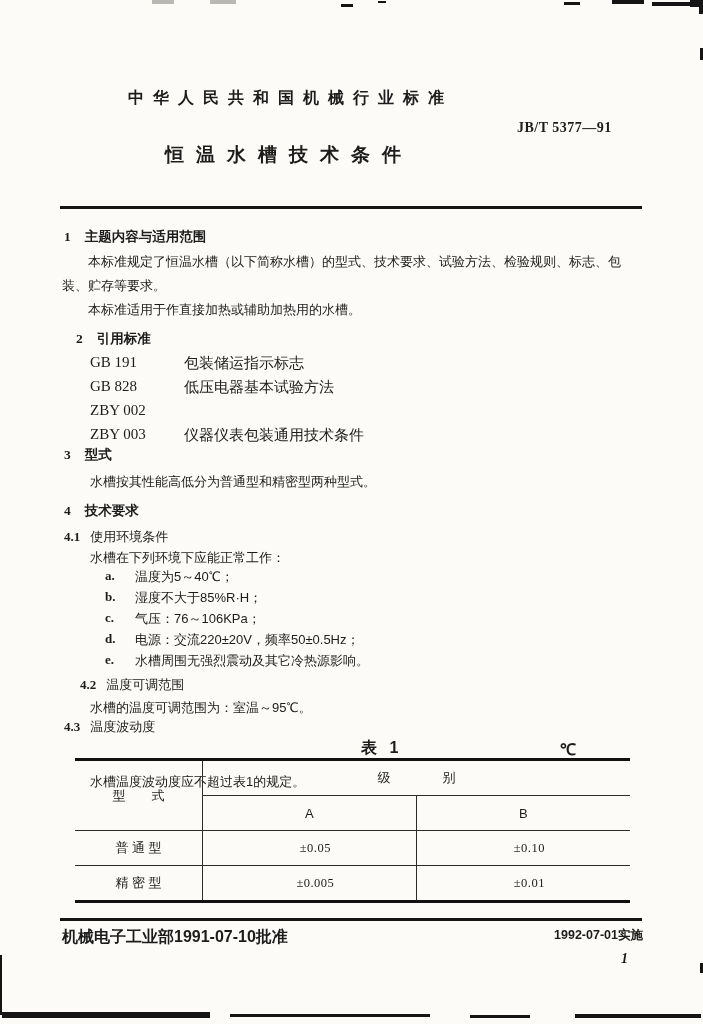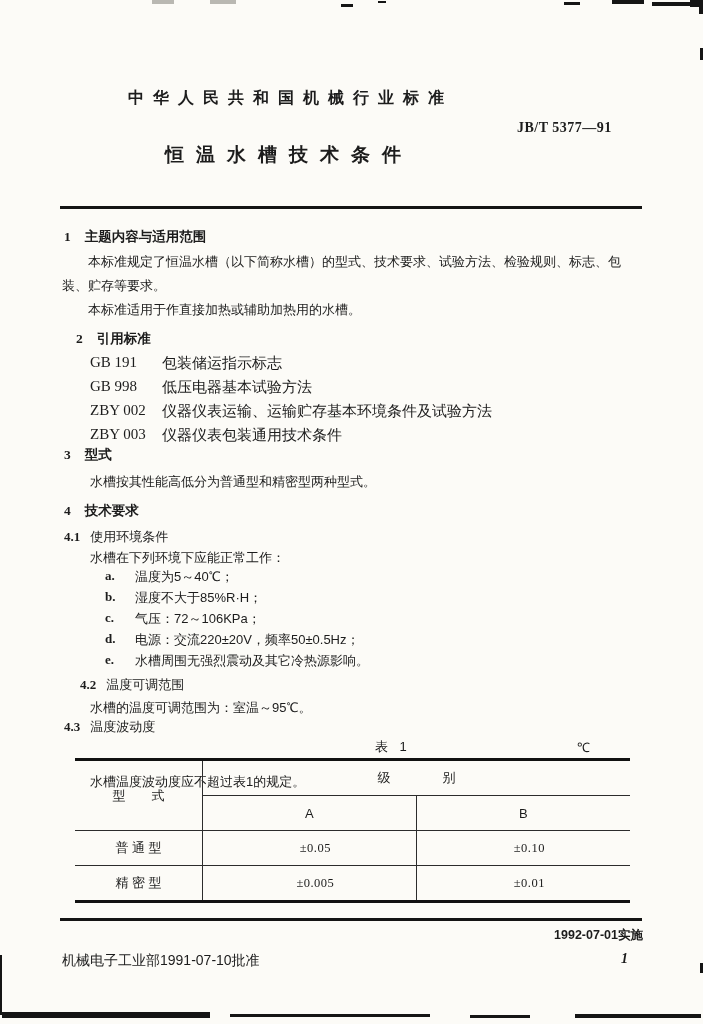--- a/index.html
+++ b/index.html
@@ -35,46 +35,46 @@
   
   .sec-h { font-size:13.5px; font-weight:bold; white-space:nowrap; }
   .sec-h .no { font-family:"Liberation Serif", serif; margin-right:14px; font-weight:bold; }
   .sub-h { font-size:13px; white-space:nowrap; }
   .sub-h .no { font-family:"Liberation Serif", serif; font-weight:bold; margin-right:10px; }
   .body-p { font-size:13px; line-height:24px; }
   .indent { text-indent:2em; }
 
   .ref-row { display:flex; font-size:15px; white-space:nowrap; }
   .ref-code { width:72px; font-family:"Liberation Serif", serif; }
-  .ref-title { }
+  .ref-title { margin-left:22px; }
 
   .env-item { display:flex; font-size:13px; white-space:nowrap; }
   .env-label { width:30px; font-family:"Liberation Serif", serif; font-weight:bold; }
 
   
-  .tbl-caption-row { top:738px; left:75px; width:555px; height:16px; font-size:13px; }
+  .tbl-caption-row { top:738px; left:61px; width:555px; height:16px; font-size:16px;font-weight:bold; }
   .tbl-caption { position:absolute; left:300px; top:0; letter-spacing:4px; }
   .tbl-unit { position:absolute; right:40px; top:0; font-family:"Liberation Serif", serif; }
 
   table.t1 {
     position:absolute; top:758px; left:75px; width:555px;
     border-collapse:collapse; table-layout:fixed;
     border-top:3px solid #111; border-bottom:3px solid #111;
     font-size:13px;
   }
   table.t1 td {
     height:34px; text-align:center; vertical-align:middle;
     border:1.4px solid #2c2c2c; padding:0;
   }
   table.t1 td.no-left { border-left:none; }
   table.t1 td.no-right { border-right:none; }
   table.t1 td.val { font-family:"Liberation Serif", serif; font-size:12.5px; letter-spacing:0.5px;padding-left:12px; }
 
   
-  .footer-approve { top:952px; left:62px; font-size:14px; font-weight:normal; white-space:nowrap; }
+  .footer-approve { top:927px; left:62px; font-size:16px; font-weight:bold; white-space:nowrap; }
   .footer-impl { top:927px; right:60px; font-size:12.5px; font-weight:bold; white-space:nowrap; }
   .page-no {
     top:951px; left:621px; font-size:14px; font-style:italic;
     font-family:"Liberation Serif", serif; font-weight:bold;
   }
 
   
   .art { position:absolute; background:#151515; }
   .art.gray { background:#b9b8b2; }
 </style>
@@ -95,26 +95,25 @@
   <div class="abs body-p indent" style="top:250px;left:62px;width:582px;">本标准规定了恒温水槽（以下简称水槽）的型式、技术要求、试验方法、检验规则、标志、包装、贮存等要求。</div>
 
   <div class="abs sec-h" style="top:330px;left:76px;">
     <span class="no">2</span><span>引用标准</span>
   </div>
   <div class="abs ref-row" style="top:354px;left:90px;">
     <span class="ref-code">GB 191</span>
     <span class="ref-title">包装储运指示标志</span>
   </div>
   <div class="abs ref-row" style="top:378px;left:90px;">
-    <span class="ref-code">GB 998</span>
+    <span class="ref-code">GB 828</span>
     <span class="ref-title">低压电器基本试验方法</span>
   </div>
   <div class="abs ref-row" style="top:402px;left:90px;">
     <span class="ref-code">ZBY 002</span>
-    <span class="ref-title">仪器仪表运输、运输贮存基本环境条件及试验方法</span>
   </div>
   <div class="abs ref-row" style="top:426px;left:90px;">
     <span class="ref-code">ZBY 003</span>
     <span class="ref-title">仪器仪表包装通用技术条件</span>
   </div>
 
   <div class="abs sec-h" style="top:446px;left:64px;">
     <span class="no">3</span><span>型式</span>
   </div>
   <div class="abs body-p" style="top:470px;left:90px;width:560px;">水槽按其性能高低分为普通型和精密型两种型式。</div>
@@ -131,21 +130,21 @@
   <div class="abs env-item" style="top:568px;left:105px;">
     <span class="env-label">a.</span>
     <span>温度为5～40℃；</span>
   </div>
   <div class="abs env-item" style="top:589px;left:105px;">
     <span class="env-label">b.</span>
     <span>湿度不大于85%R·H；</span>
   </div>
   <div class="abs env-item" style="top:610px;left:105px;">
     <span class="env-label">c.</span>
-    <span>气压：72～106KPa；</span>
+    <span>气压：76～106KPa；</span>
   </div>
   <div class="abs env-item" style="top:631px;left:105px;">
     <span class="env-label">d.</span>
     <span>电源：交流220±20V，频率50±0.5Hz；</span>
   </div>
   <div class="abs env-item" style="top:652px;left:105px;">
     <span class="env-label">e.</span>
     <span>水槽周围无强烈震动及其它冷热源影响。</span>
   </div>
 

